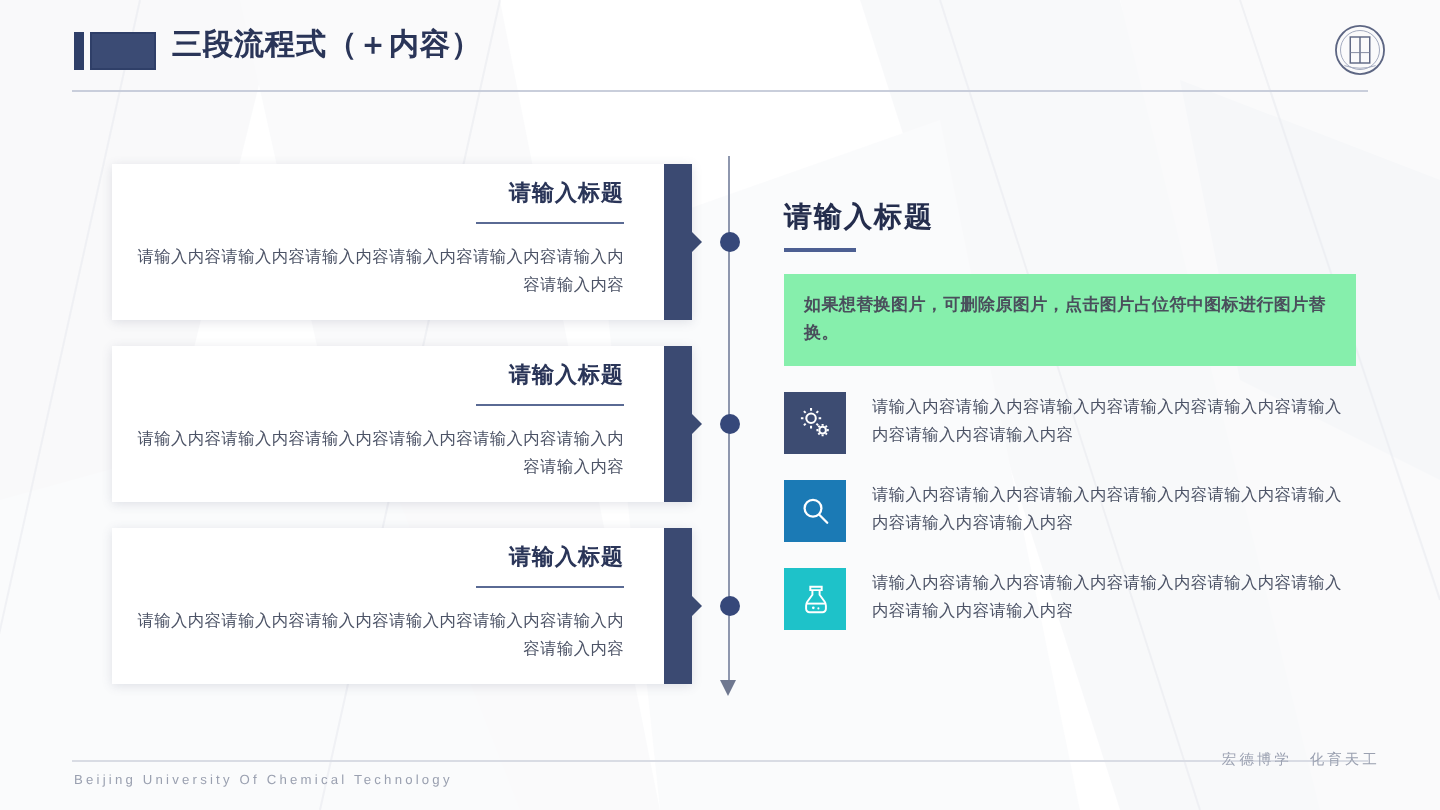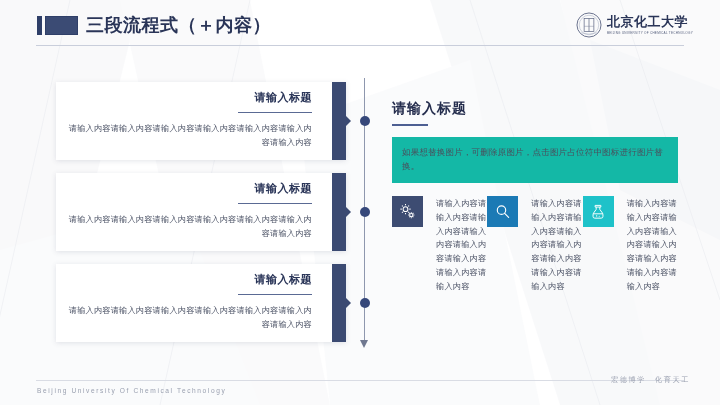--- a/index.html
+++ b/index.html
@@ -57,21 +57,21 @@
   }
   .title-mark .bar-wide {
     width: 33px; height: 19px;
     background: #3b4b74;
     border: 1px solid #2f3f68;
     box-sizing: border-box;
   }
   .slide-title {
     position: absolute;
     left: 86px; top: 13px;
-    font-size: 18px;
+    font-size: 15px;
     font-weight: bold;
     color: #2a3558;
     letter-spacing: 0.5px;
     white-space: nowrap;
   }
 
   
   .logo {
     position: absolute;
     right: 27px; top: 12px;
@@ -205,34 +205,36 @@
     color: #242d4d;
     letter-spacing: 1px;
     line-height: 1.2;
   }
   .right-underline {
     width: 36px; height: 2px;
     background: #4d5f92;
     margin: 7px 0 11px 0;
   }
   .right-desc {
-    background: #14b8a6;
+    background: #86efac;
     padding: 8px 10px 9px 10px;
     font-size: 8.5px;
     color: #4a4f5c;
     line-height: 1.72;
     letter-spacing: 0.2px;
     box-sizing: border-box;
     width: 286px;
+    font-weight: bold;
   }
 
   .icon-list {
     margin-top: 13px;
     display: flex;
-    flex-direction: row;
+    flex-direction: column;
+    gap: 13px;
   }
   .icon-row {
     display: flex;
     align-items: flex-start;
     gap: 13px;
   }
   .icon-box {
     width: 31px; height: 31px;
     flex: 0 0 auto;
     display: flex;
@@ -313,24 +315,20 @@
   <div class="logo">
     <svg class="logo-seal" viewBox="0 0 40 40" xmlns="http://www.w3.org/2000/svg">
       <circle cx="20" cy="20" r="18.5" fill="none" stroke="#5d6683" stroke-width="1.4"></circle>
       <circle cx="20" cy="20" r="15" fill="none" stroke="#9aa2b8" stroke-width="0.7"></circle>
       <rect x="12.5" y="10" width="15" height="20" fill="none" stroke="#5d6683" stroke-width="1.1"></rect>
       <line x1="20" y1="10" x2="20" y2="30" stroke="#5d6683" stroke-width="1.1"></line>
       <line x1="12.5" y1="16" x2="27.5" y2="16" stroke="#7a melhores" stroke-width="0.7"></line>
       <line x1="12.5" y1="22" x2="27.5" y2="22" stroke="#7a8199" stroke-width="0.7"></line>
       <path d="M8 32 q12 4 24 0" fill="none" stroke="#9aa2b8" stroke-width="0.7"></path>
     </svg>
-    <div class="logo-text-wrap">
-      <div class="logo-cn">北京化工大学</div>
-      <div class="logo-en">BEIJING UNIVERSITY OF CHEMICAL TECHNOLOGY</div>
-    </div>
   </div>
 
   <div class="left-col">
 
     <div class="card">
       <div class="card-inner">
         <div class="card-title">请输入标题</div>
         <div class="card-underline"></div>
         <div class="card-body">请输入内容请输入内容请输入内容请输入内容请输入内容请输入内容请输入内容</div>
       </div>

